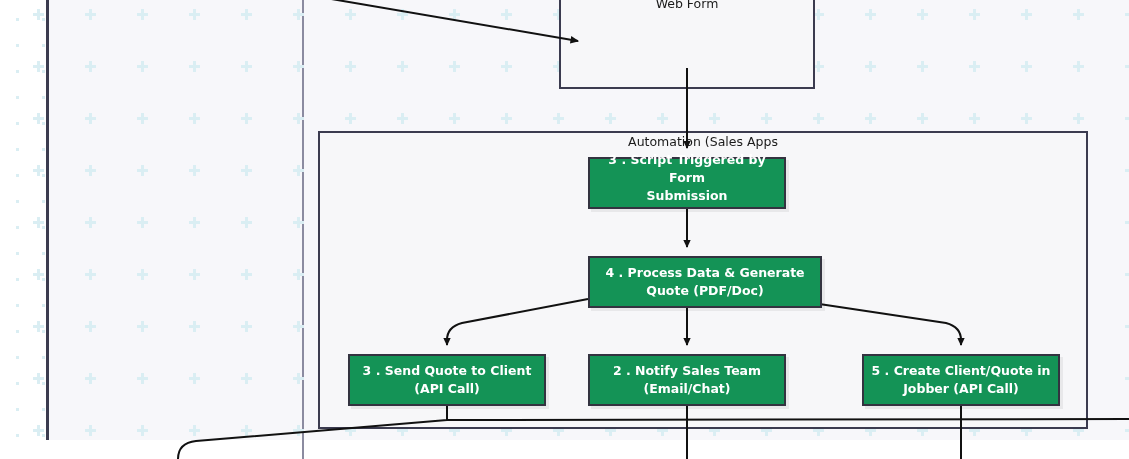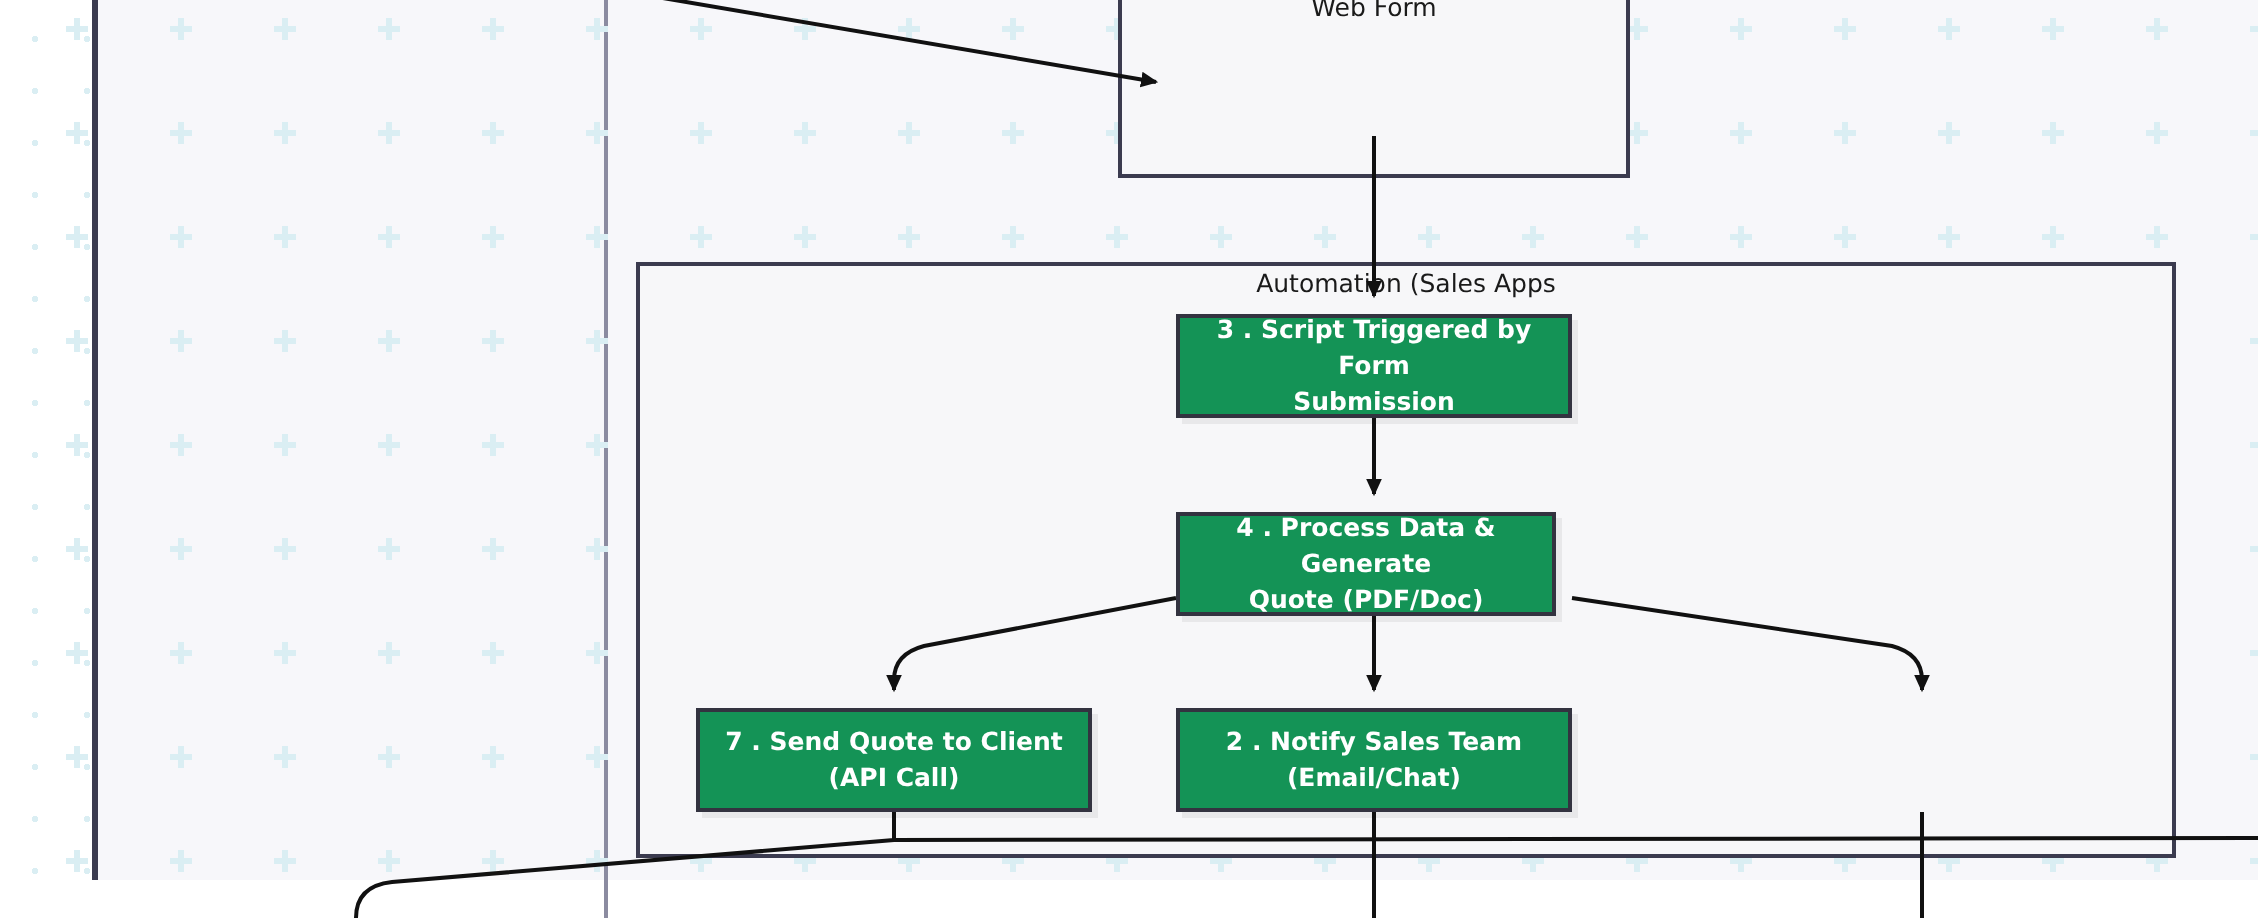--- a/index.html
+++ b/index.html
@@ -329,34 +329,38 @@
     <path class="edge" d="M 786,299 L 946,323 Q 961,327 961,340 L 961,345" marker-end="url(#ah)"></path>
 
     <path class="edge" d="M 447,406 L 447,420 L 1129,419 M 447,420 L 196,441 Q 178,443 178,459"></path>
 
     <path class="edge" d="M 687,406 L 687,459"></path>
 
     <path class="edge" d="M 961,406 L 961,459"></path>
   </svg>
 
 
-  <div class="node green" style="left:588px; top:157px; width:198px; height:52px;">
+  <div class="node green" style="left:588px; top:157px; width:198px; height:52px;align-items:flex-end;">
     <span style="white-space:pre-line;">3 . Script Triggered by Form
 Submission</span>
   </div>
 
-  <div class="node green" style="left:588px; top:256px; width:190px; height:52px;">
+  <div class="node green" style="left:588px; top:256px; width:234px; height:52px;">
     <span style="white-space:pre-line;">4 . Process Data &amp; Generate
 Quote (PDF/Doc)</span>
   </div>
 
   <div class="node green" style="left:348px; top:354px; width:198px; height:52px;">
-    <span style="white-space:pre-line;">7 . Send Quote to Client
+    <span style="white-space:pre-line;">3 . Send Quote to Client
 (API Call)</span>
   </div>
 
   <div class="node green" style="left:588px; top:354px; width:198px; height:52px;">
     <span style="white-space:pre-line;">2 . Notify Sales Team
 (Email/Chat)</span>
   </div>
 
+  <div class="node green" style="left:862px; top:354px; width:198px; height:52px;">
+    <span style="white-space:pre-line;">5 . Create Client/Quote in
+Jobber (API Call)</span>
+  </div>
 
 </div>
 
 </body></html>

